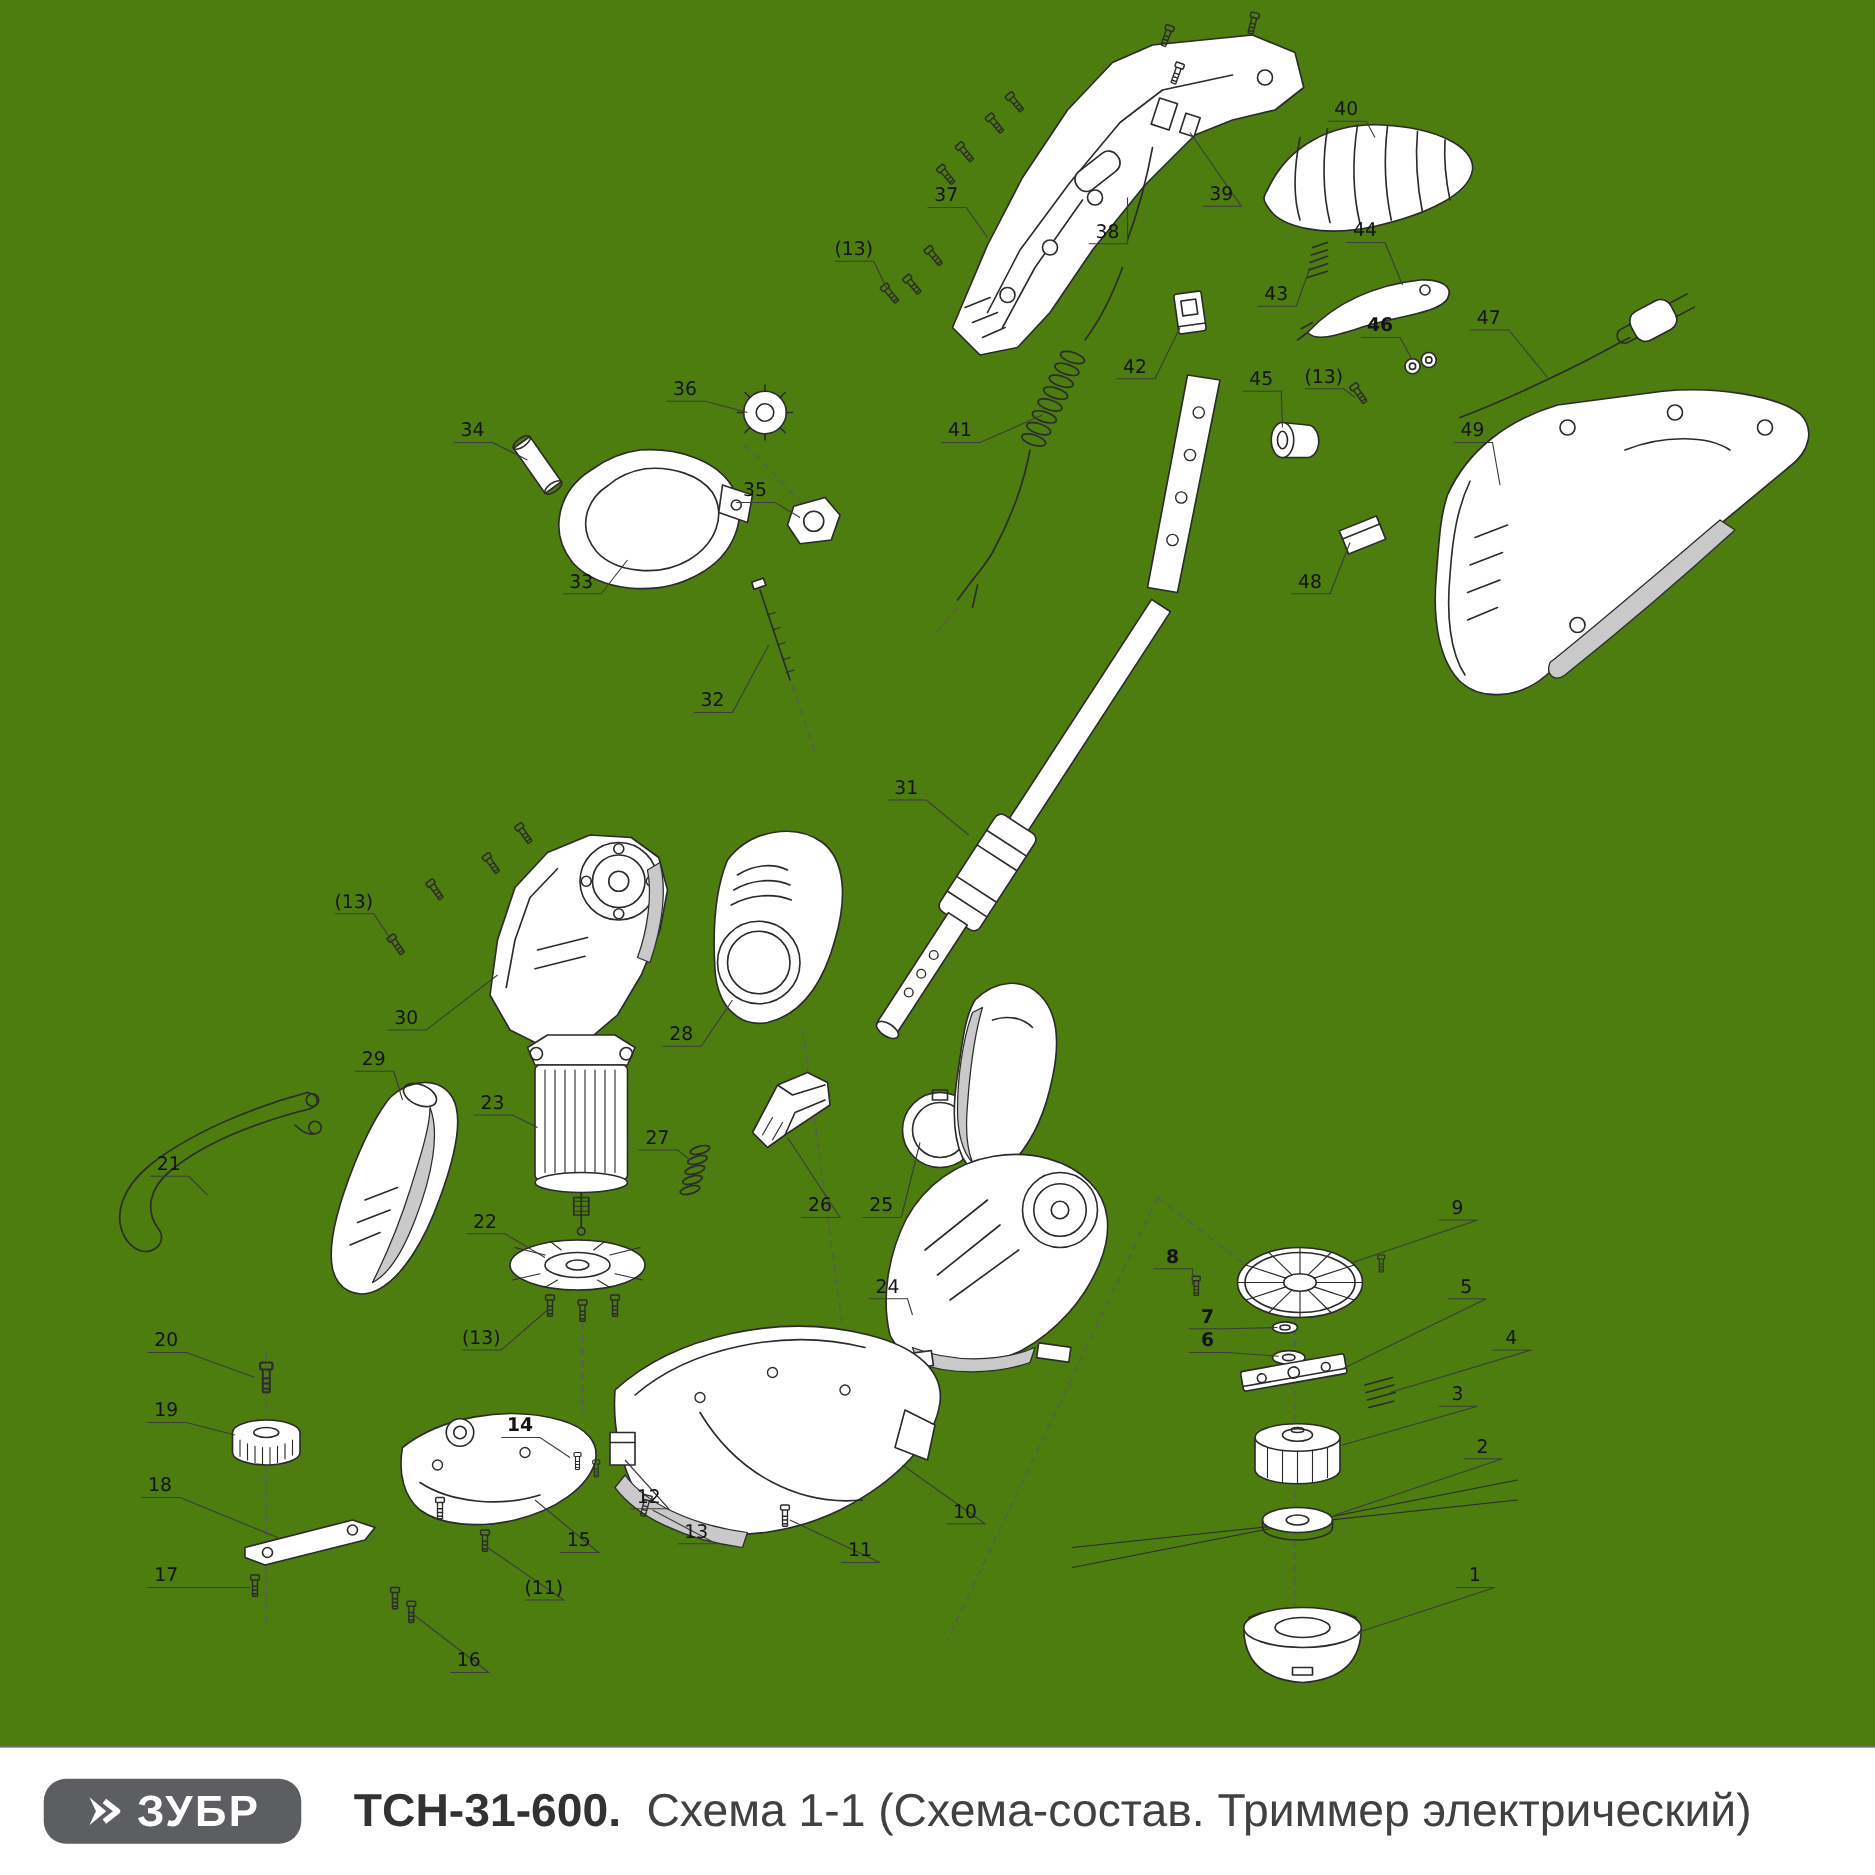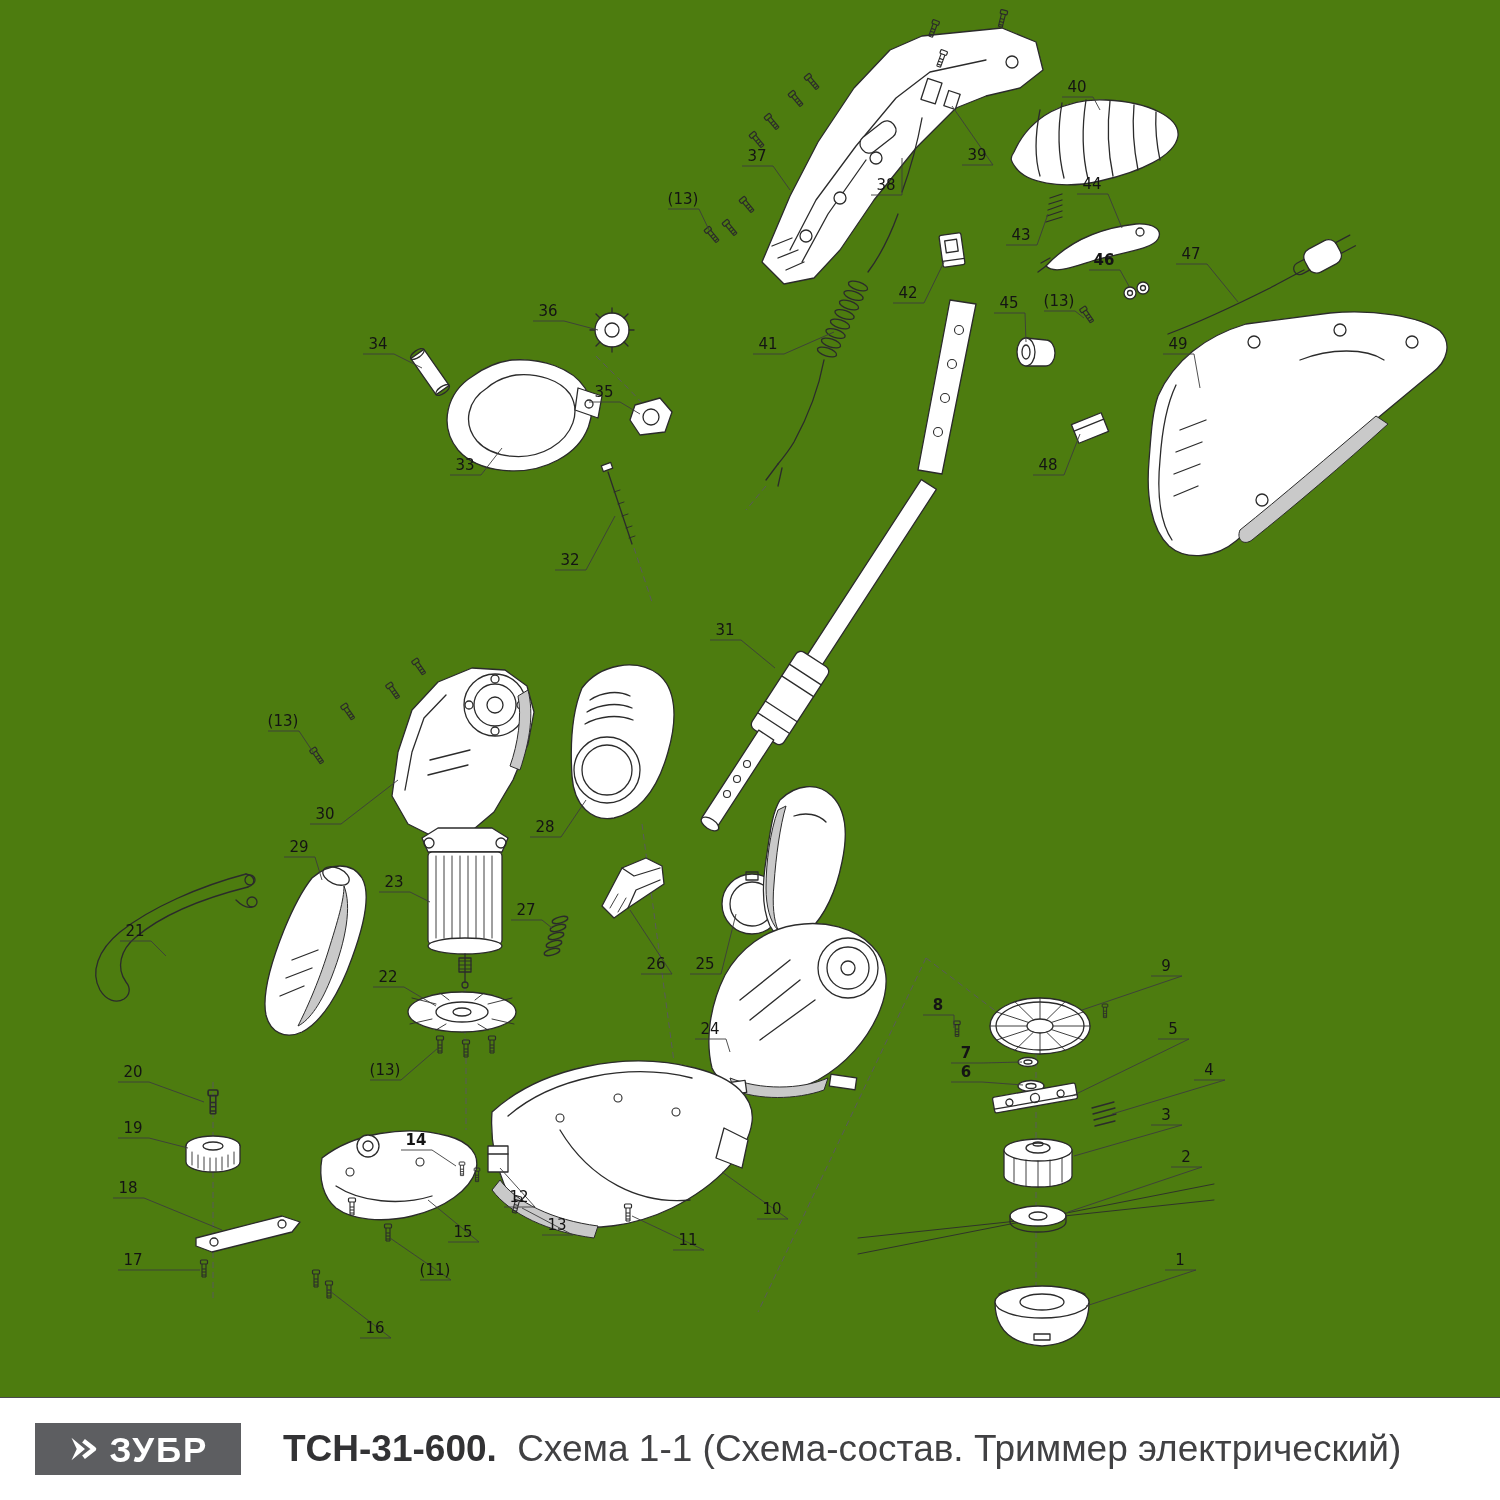--- a/index.html
+++ b/index.html
@@ -12,21 +12,21 @@
   .hole{fill:#fff;stroke:#2b2b2b;stroke-width:1.1;}
   .dash{fill:none;stroke:#5a5a5a;stroke-width:1;stroke-dasharray:6 4;}
   .thin{stroke-width:0.9;}
   use.screw{color:#2b2b2b;}
   .plabel{font-family:"DejaVu Sans",sans-serif;font-size:15px;fill:#141414;text-anchor:middle;}
   .plabel.bold{font-weight:bold;}
   .leader{fill:none;stroke:#3c3c3c;stroke-width:0.9;}
   
   .footer{position:absolute;left:0;bottom:0;width:100%;height:103px;background:#fff;border-top:1.5px solid #4a4a4c;box-sizing:border-box;}
   .footer-row{display:flex;align-items:center;gap:42px;padding:25px 0 0 35px;}
-  .logo{background:#5d5e61;width:206px;height:52px;display:flex;align-items:center;justify-content:center;gap:8px;flex:none;}
+  .logo{background:#5d5e61;width:206px;height:52px;display:flex;align-items:center;justify-content:center;gap:8px;flex:none;border-radius:18px;}
   .logo-icon{width:34px;height:30px;}
   .logo-text{color:#fff;font-family:"Liberation Sans",sans-serif;font-weight:bold;font-size:35px;letter-spacing:2px;line-height:1;}
   .caption{font-family:"Liberation Sans",sans-serif;font-size:37px;color:#414143;white-space:nowrap;}
   .caption .model{font-weight:bold;color:#323234;}
   .caption .subtitle{font-weight:normal;margin-left:10px;}
 </style>
 </head>
 <body>
 
 <div class="page">

